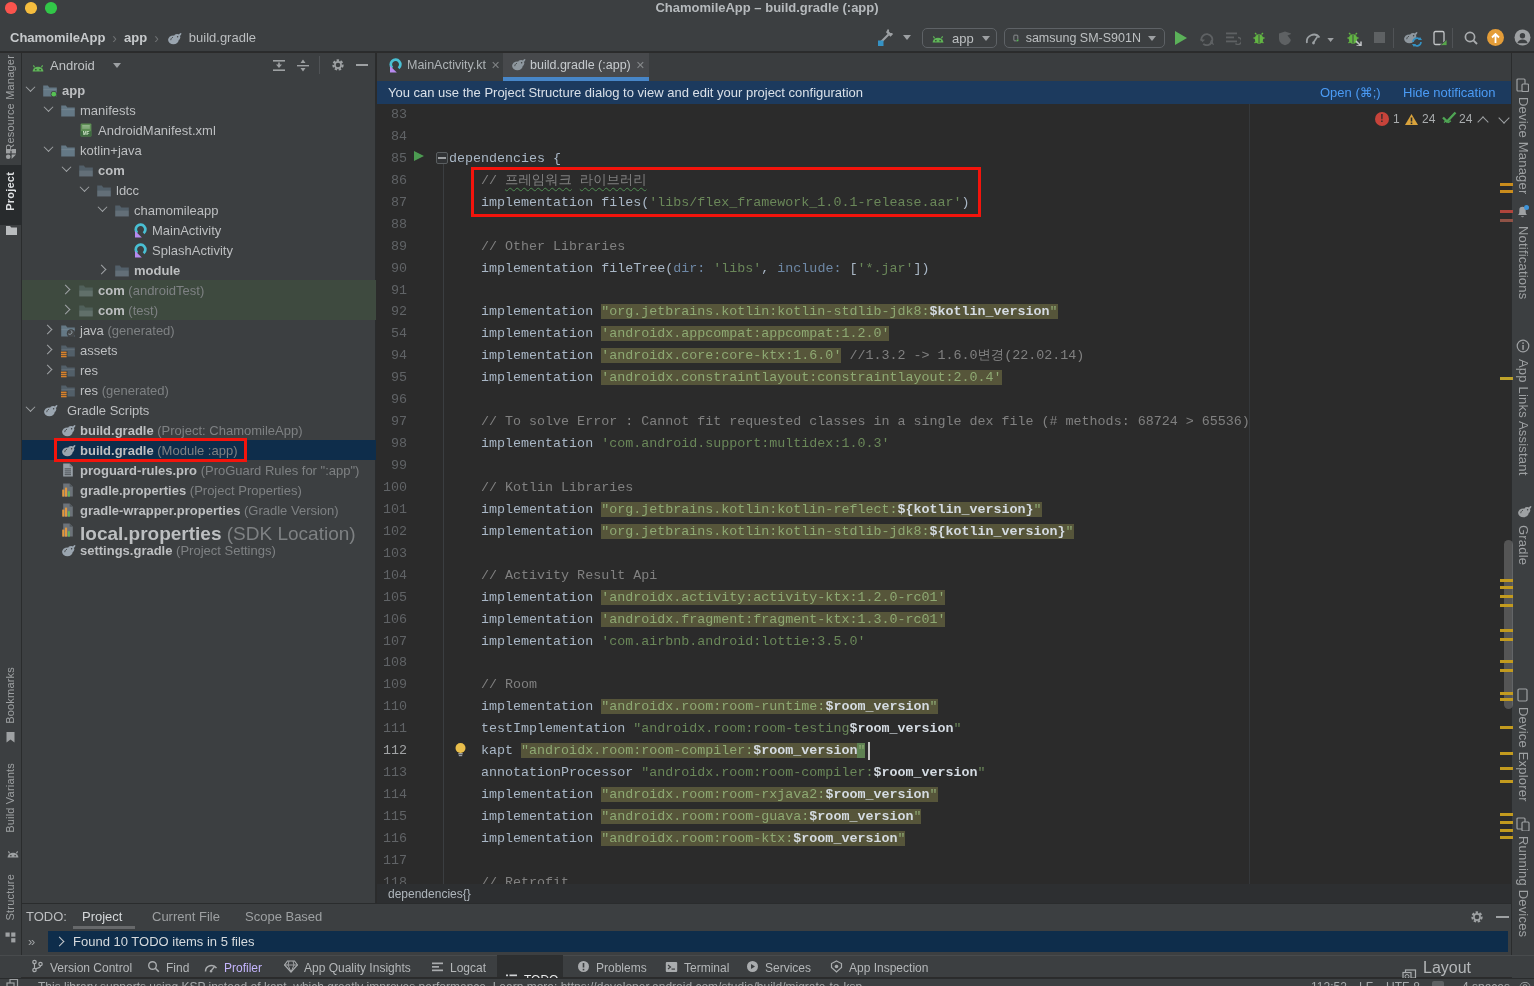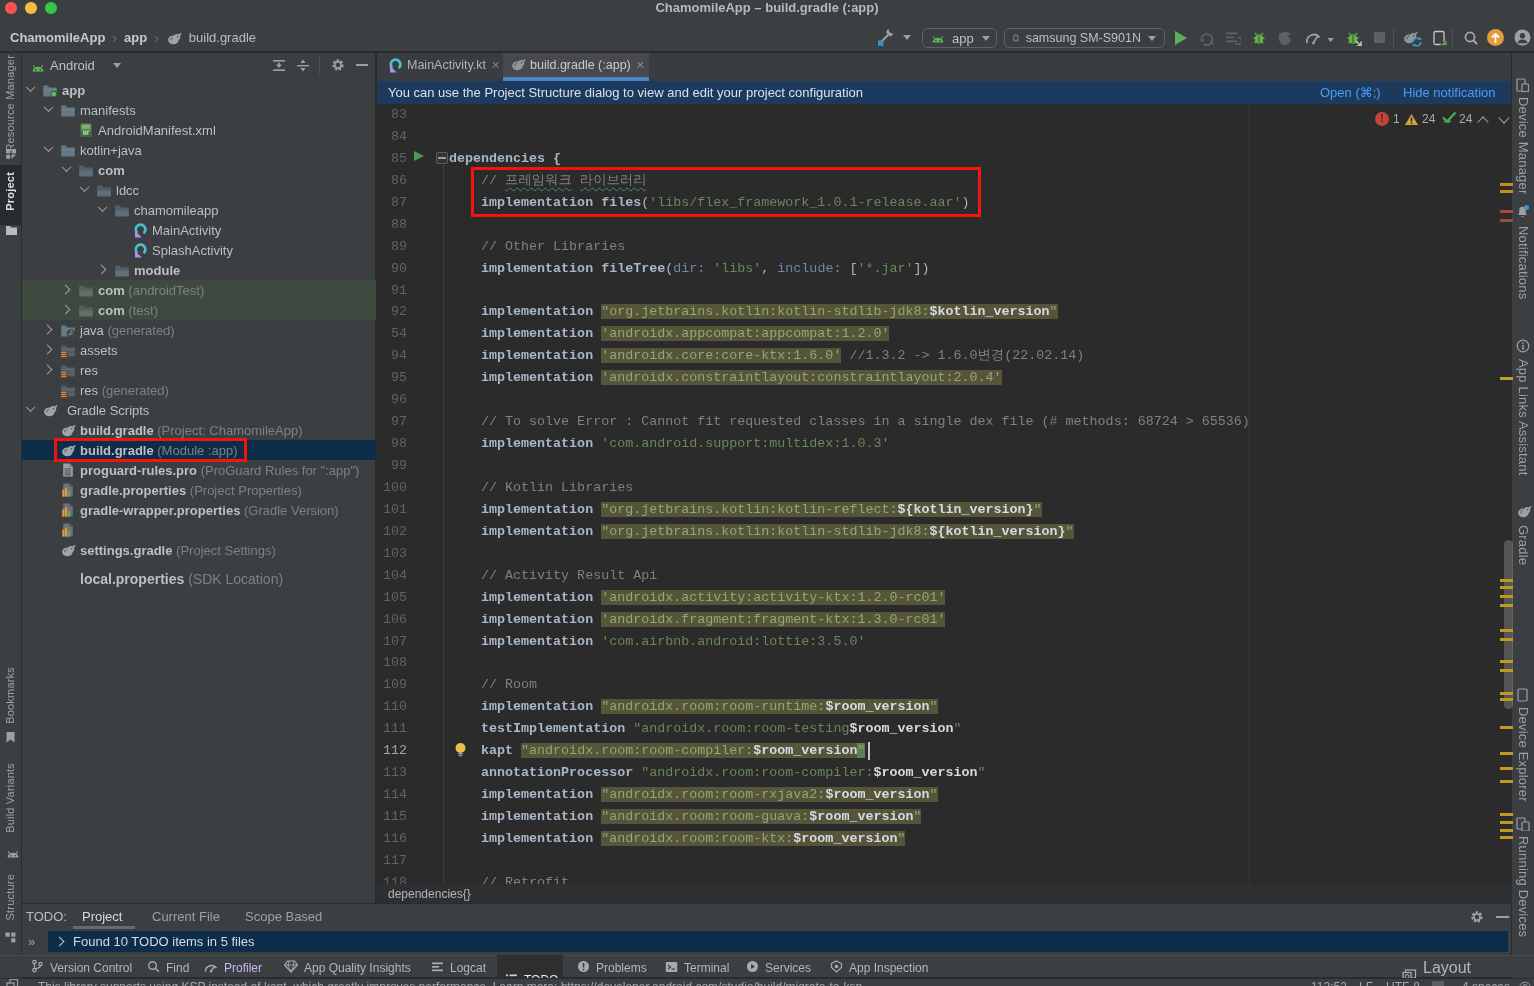--- a/index.html
+++ b/index.html
@@ -6,21 +6,21 @@
 body{font-family:"Liberation Sans",sans-serif;position:relative;}
 .abs{position:absolute;}
 .chev{display:inline-block;width:7px;height:7px;border-right:1.6px solid #9FA2A5;border-bottom:1.6px solid #9FA2A5;}
 .chev.open{transform:rotate(45deg) translate(-1px,-1px);}
 .chev.closed{transform:rotate(-45deg);}
 .vtextL{writing-mode:vertical-rl;transform:rotate(180deg);font-size:11px;color:#9EA1A3;letter-spacing:.2px;white-space:nowrap;}
 .vtextR{writing-mode:vertical-rl;font-size:13px;color:#9EA1A3;letter-spacing:.2px;white-space:nowrap;}
 
 .ed{font-family:"Liberation Mono",monospace;font-size:13.35px;line-height:21.94px;}
 .n{color:#A9B7C6;}
-.k{color:#A9B7C6;font-weight:bold;}
+.k{color:#A9B7C6;font-weight:normal;}
 .c{color:#808080;}
 .s{color:#6A8759;}
 .sh{color:#8EA973;background:#56553A;}
 .v{color:#D4DBE2;font-weight:bold;}
 .na{color:#6E88A6;}
 .wavy{text-decoration:underline;text-decoration-style:wavy;text-decoration-color:#4F8D52;text-decoration-thickness:1px;text-underline-offset:3px;}
 
 </style></head><body>
 <div class="abs" style="left:0;top:0;width:1534px;height:22px;background:#3C3F41;"></div>
 <div class="abs" style="left:5px;top:2px;width:11.5px;height:11.5px;border-radius:50%;background:#FA544D;"></div>
@@ -408,21 +408,21 @@
     </svg></div>
 <div class="abs" style="left:80px;top:503px;font-size:13px;color:#BDBFC1;font-weight:bold;white-space:nowrap;">gradle-wrapper.properties<span style="color:#7E8183;font-weight:normal;"> (Gradle Version)</span></div>
 <div class="abs" style="left:22px;top:520px;width:354px;height:20px;"></div>
 <div class="abs" style="left:60px;top:522px;"><svg width="16" height="16" viewBox="0 0 16 16" style="">
       <path d="M3.2 1.5h6.4l3.2 3.2v9.8H3.2z" fill="#6C737A"></path>
       <path d="M9.6 1.5l3.2 3.2H9.6z" fill="#51575C"></path>
       <rect x="2.2" y="7.6" width="2.1" height="7" fill="#E2983F"></rect>
       <rect x="5.0" y="5.6" width="2.1" height="9" fill="#E2983F"></rect>
       <rect x="7.8" y="9.2" width="2.1" height="5.4" fill="#67B05C"></rect>
     </svg></div>
-<div class="abs" style="left:80px;top:523px;font-size:14px;color:#BDBFC1;font-weight:bold;white-space:nowrap;margin-top:48px;">local.properties<span style="color:#7E8183;font-weight:normal;"> (SDK Location)</span></div>
+<div class="abs" style="left:80px;top:523px;font-size:19px;color:#BDBFC1;font-weight:bold;white-space:nowrap;">local.properties<span style="color:#7E8183;font-weight:normal;"> (SDK Location)</span></div>
 <div class="abs" style="left:22px;top:540px;width:354px;height:20px;"></div>
 <div class="abs" style="left:60px;top:542px;"><svg width="16" height="16" viewBox="0 0 16 16" style="">
       <ellipse cx="7.4" cy="9.8" rx="5.3" ry="4.4" fill="#9AA5AF"></ellipse>
     <circle cx="11.1" cy="7.2" r="3.1" fill="#9AA5AF"></circle>
     <path d="M12.7 5.2c.3-1.1 1.2-1.9 2.2-2.1.3-.05.6.25.5.55-.25 1.1-1.0 2.0-2.0 2.45z" fill="#9AA5AF"></path>
     <circle cx="11.6" cy="6.7" r=".75" fill="#3C3F41"></circle>
     <path d="M6.9 7.3c-1.3.4-2.1 1.5-2.1 2.9" stroke="#3C3F41" stroke-width=".9" fill="none"></path>
     </svg></div>
 <div class="abs" style="left:80px;top:543px;font-size:13px;color:#BDBFC1;font-weight:bold;white-space:nowrap;">settings.gradle<span style="color:#7E8183;font-weight:normal;"> (Project Settings)</span></div>
 <div class="abs" style="left:54px;top:438px;width:193px;height:24px;border:3px solid #F3140C;"></div>

